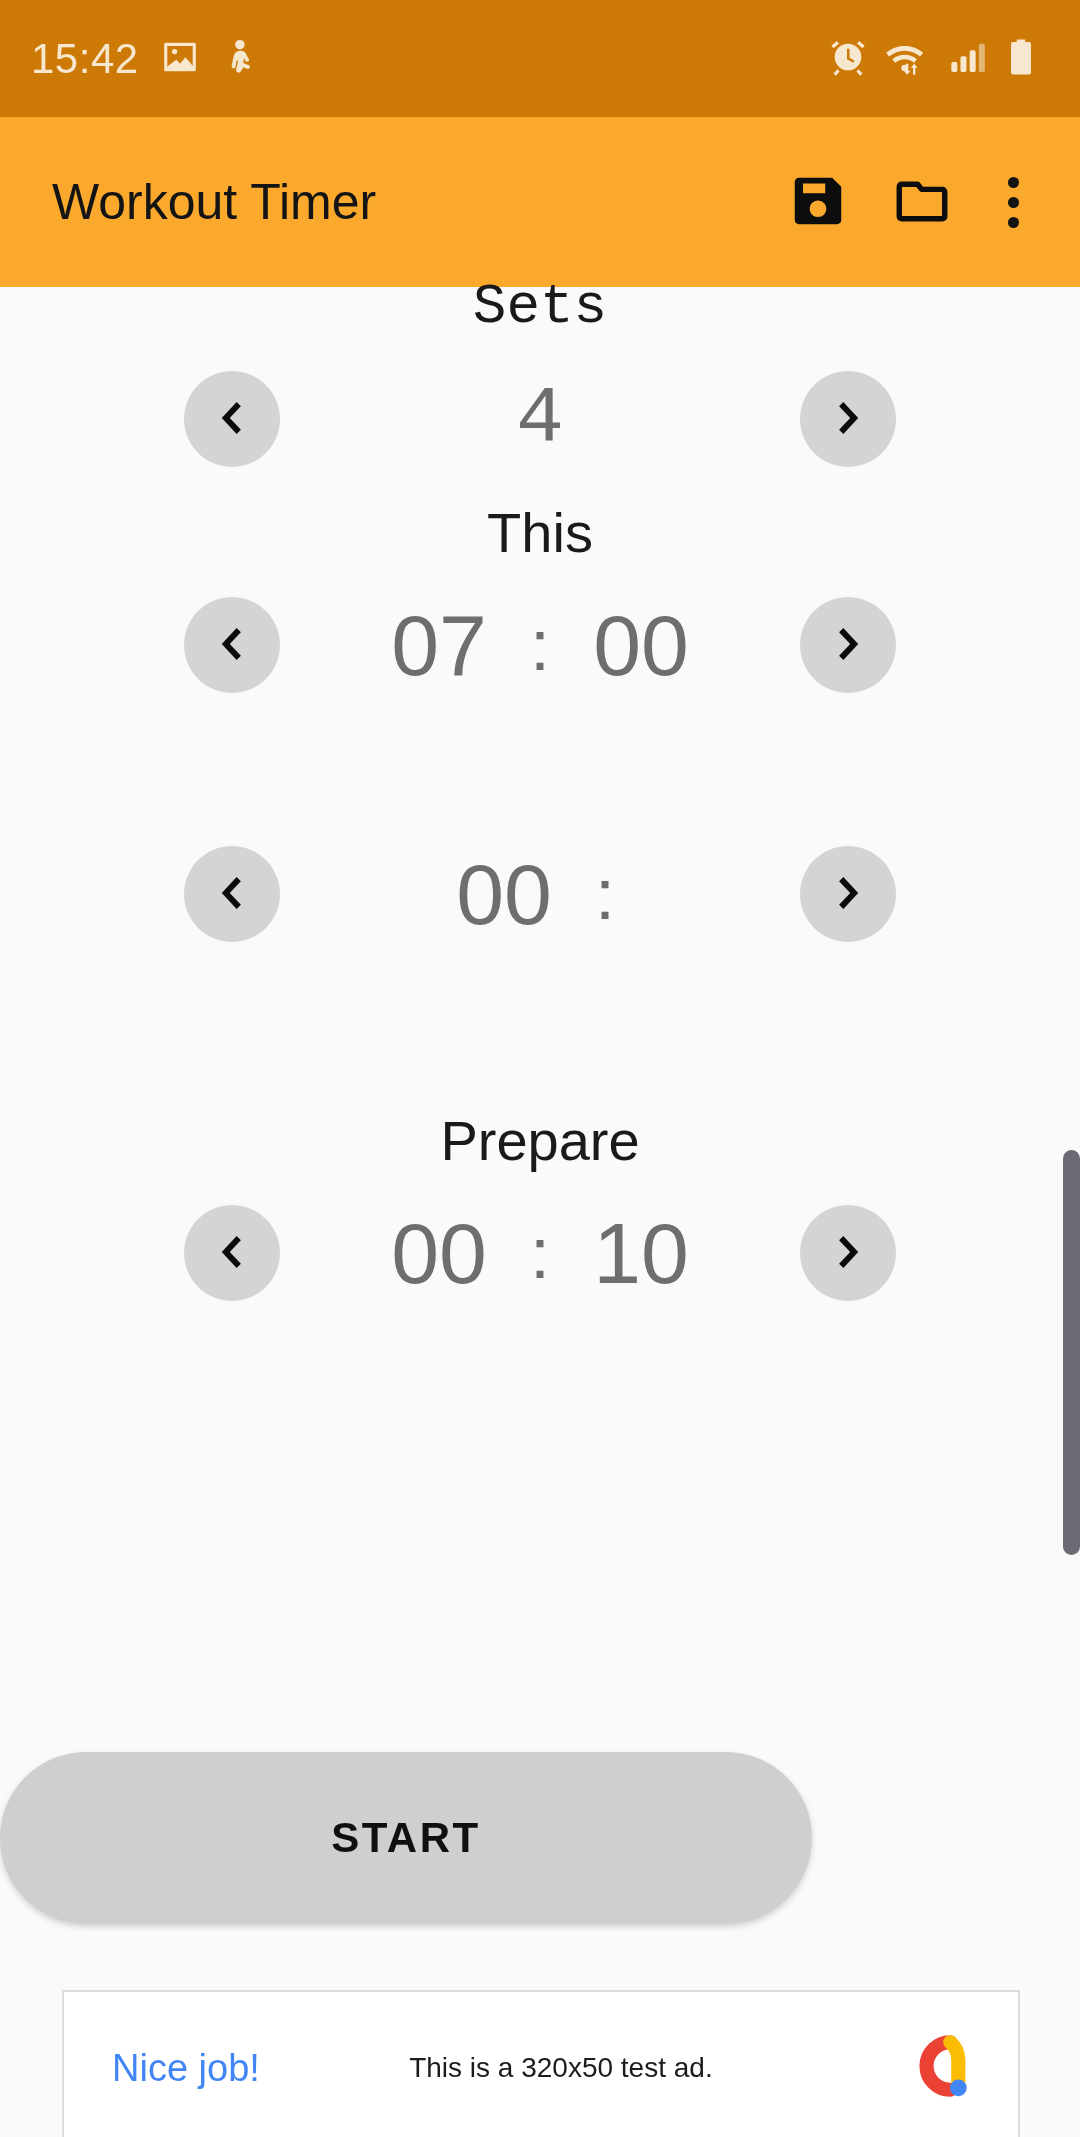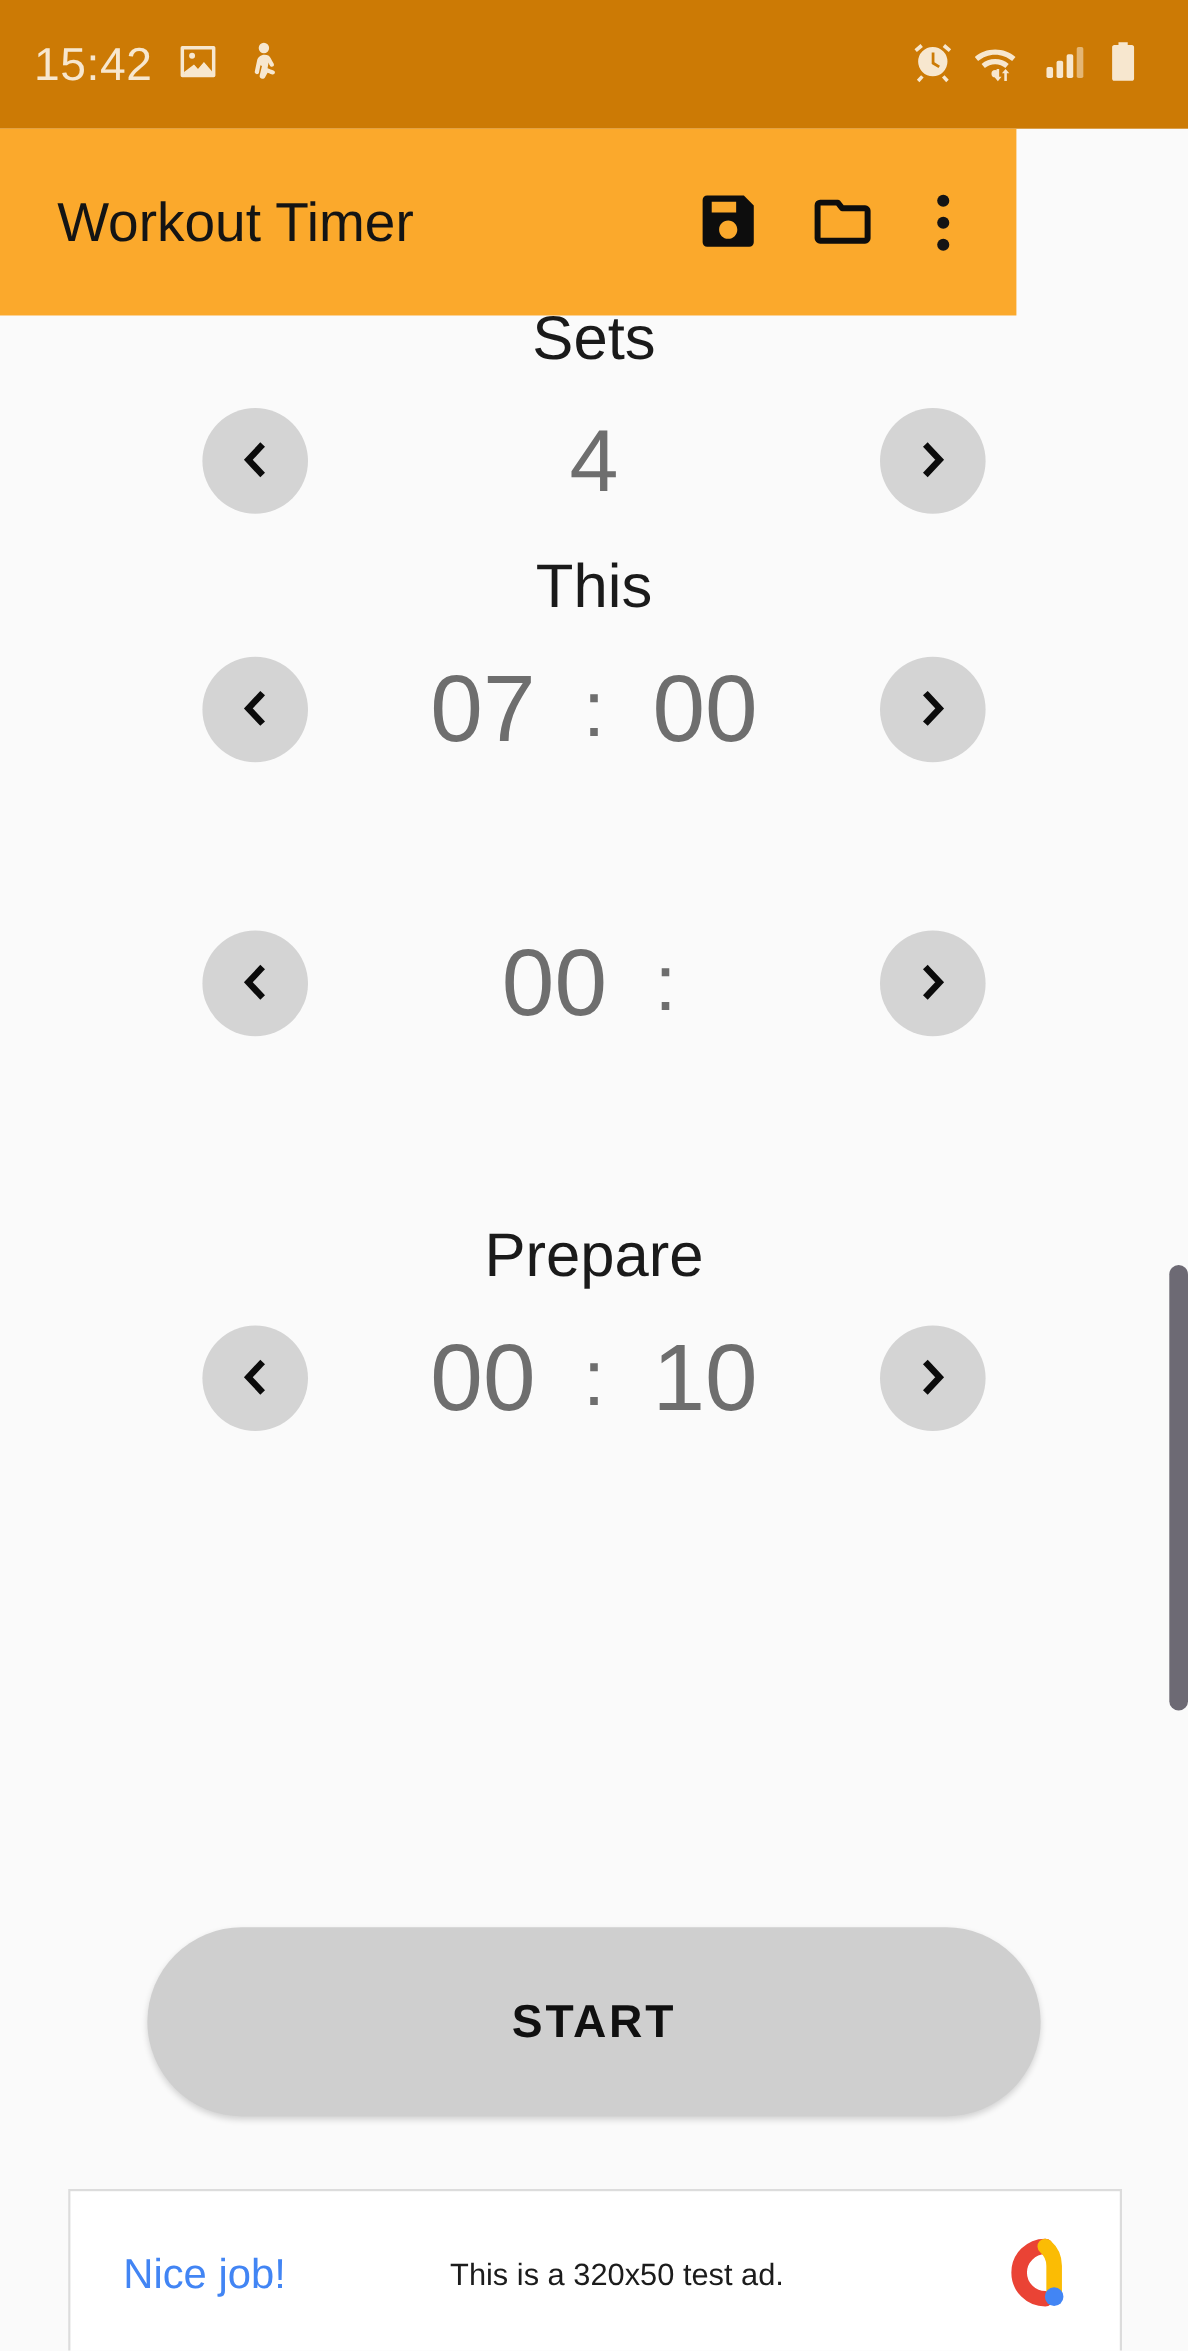--- a/index.html
+++ b/index.html
@@ -48,21 +48,21 @@
     display: flex;
     align-items: center;
     gap: 16px;
   }
   .sicon { display: block; }
 
   
   .app-bar {
     position: absolute;
     top: 117px; left: 0;
-    width: 924px;
+    width: 1080px;
     height: 170px;
     background: #FBA92C;
     display: flex;
     align-items: center;
     padding: 0 28px 0 52px;
   }
   .app-title {
     flex: 1;
     color: #141414;
     font-size: 50px;
@@ -148,21 +148,21 @@
     line-height: 1;
     font-weight: 400;
   }
   .value-single {
     font-size: 80px;
   }
   .tpart { display: inline-block; min-width: 130px; text-align: center; }
   .tcolon { display: inline-block; width: 72px; text-align: center; font-size: 72px; }
 
   
-  .g-sets   { position: absolute; top:  -8px; left: 0; }
+  .g-sets   { position: absolute; top:  -8px; left: 0; font-family: Liberation Mono, monospace; }
   .g-work   { position: absolute; top: 218px; left: 0; }
   .g-rest   { position: absolute; top: 523px; left: 0; }
   .g-prep   { position: absolute; top: 826px; left: 0; }
   .gap-label-row { height: 36px; }
 
   
   .scrollbar {
     position: absolute;
     top: 1150px;
     right: 0px;
@@ -172,21 +172,20 @@
     border-radius: 9px;
   }
 
   
   .start-wrap {
     position: absolute;
     top: 1752px;
     left: 0;
     width: 1080px;
     display: flex;
-    justify-content: center;
   }
   .start-btn {
     width: 812px;
     height: 172px;
     border-radius: 90px;
     background: #CFCFCF;
     border: none;
     color: #101010;
     font-size: 42px;
     font-weight: 700;

